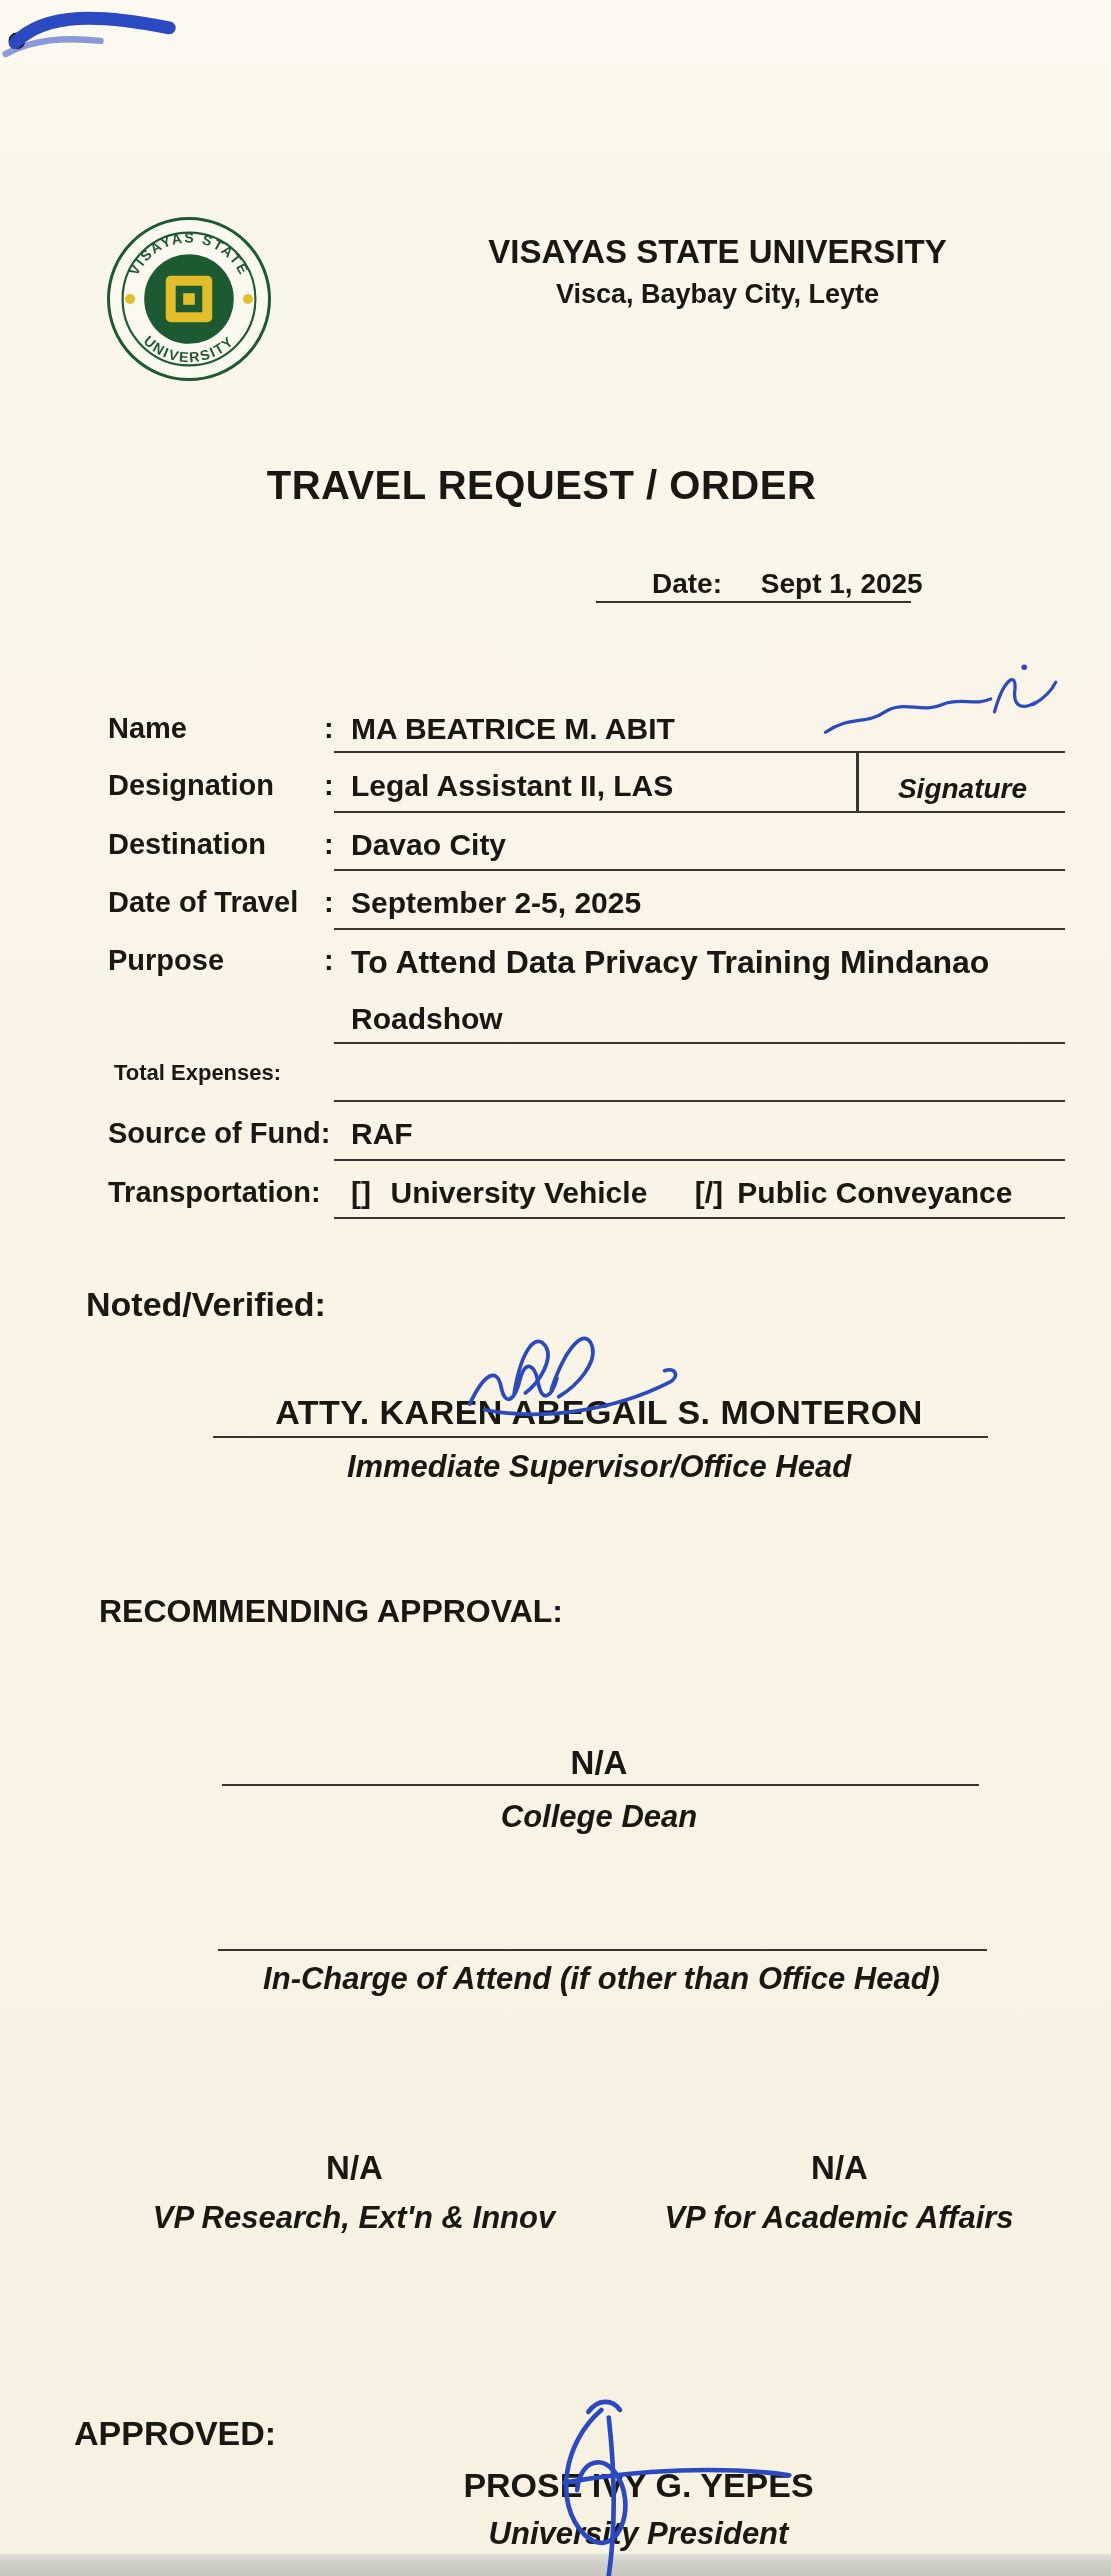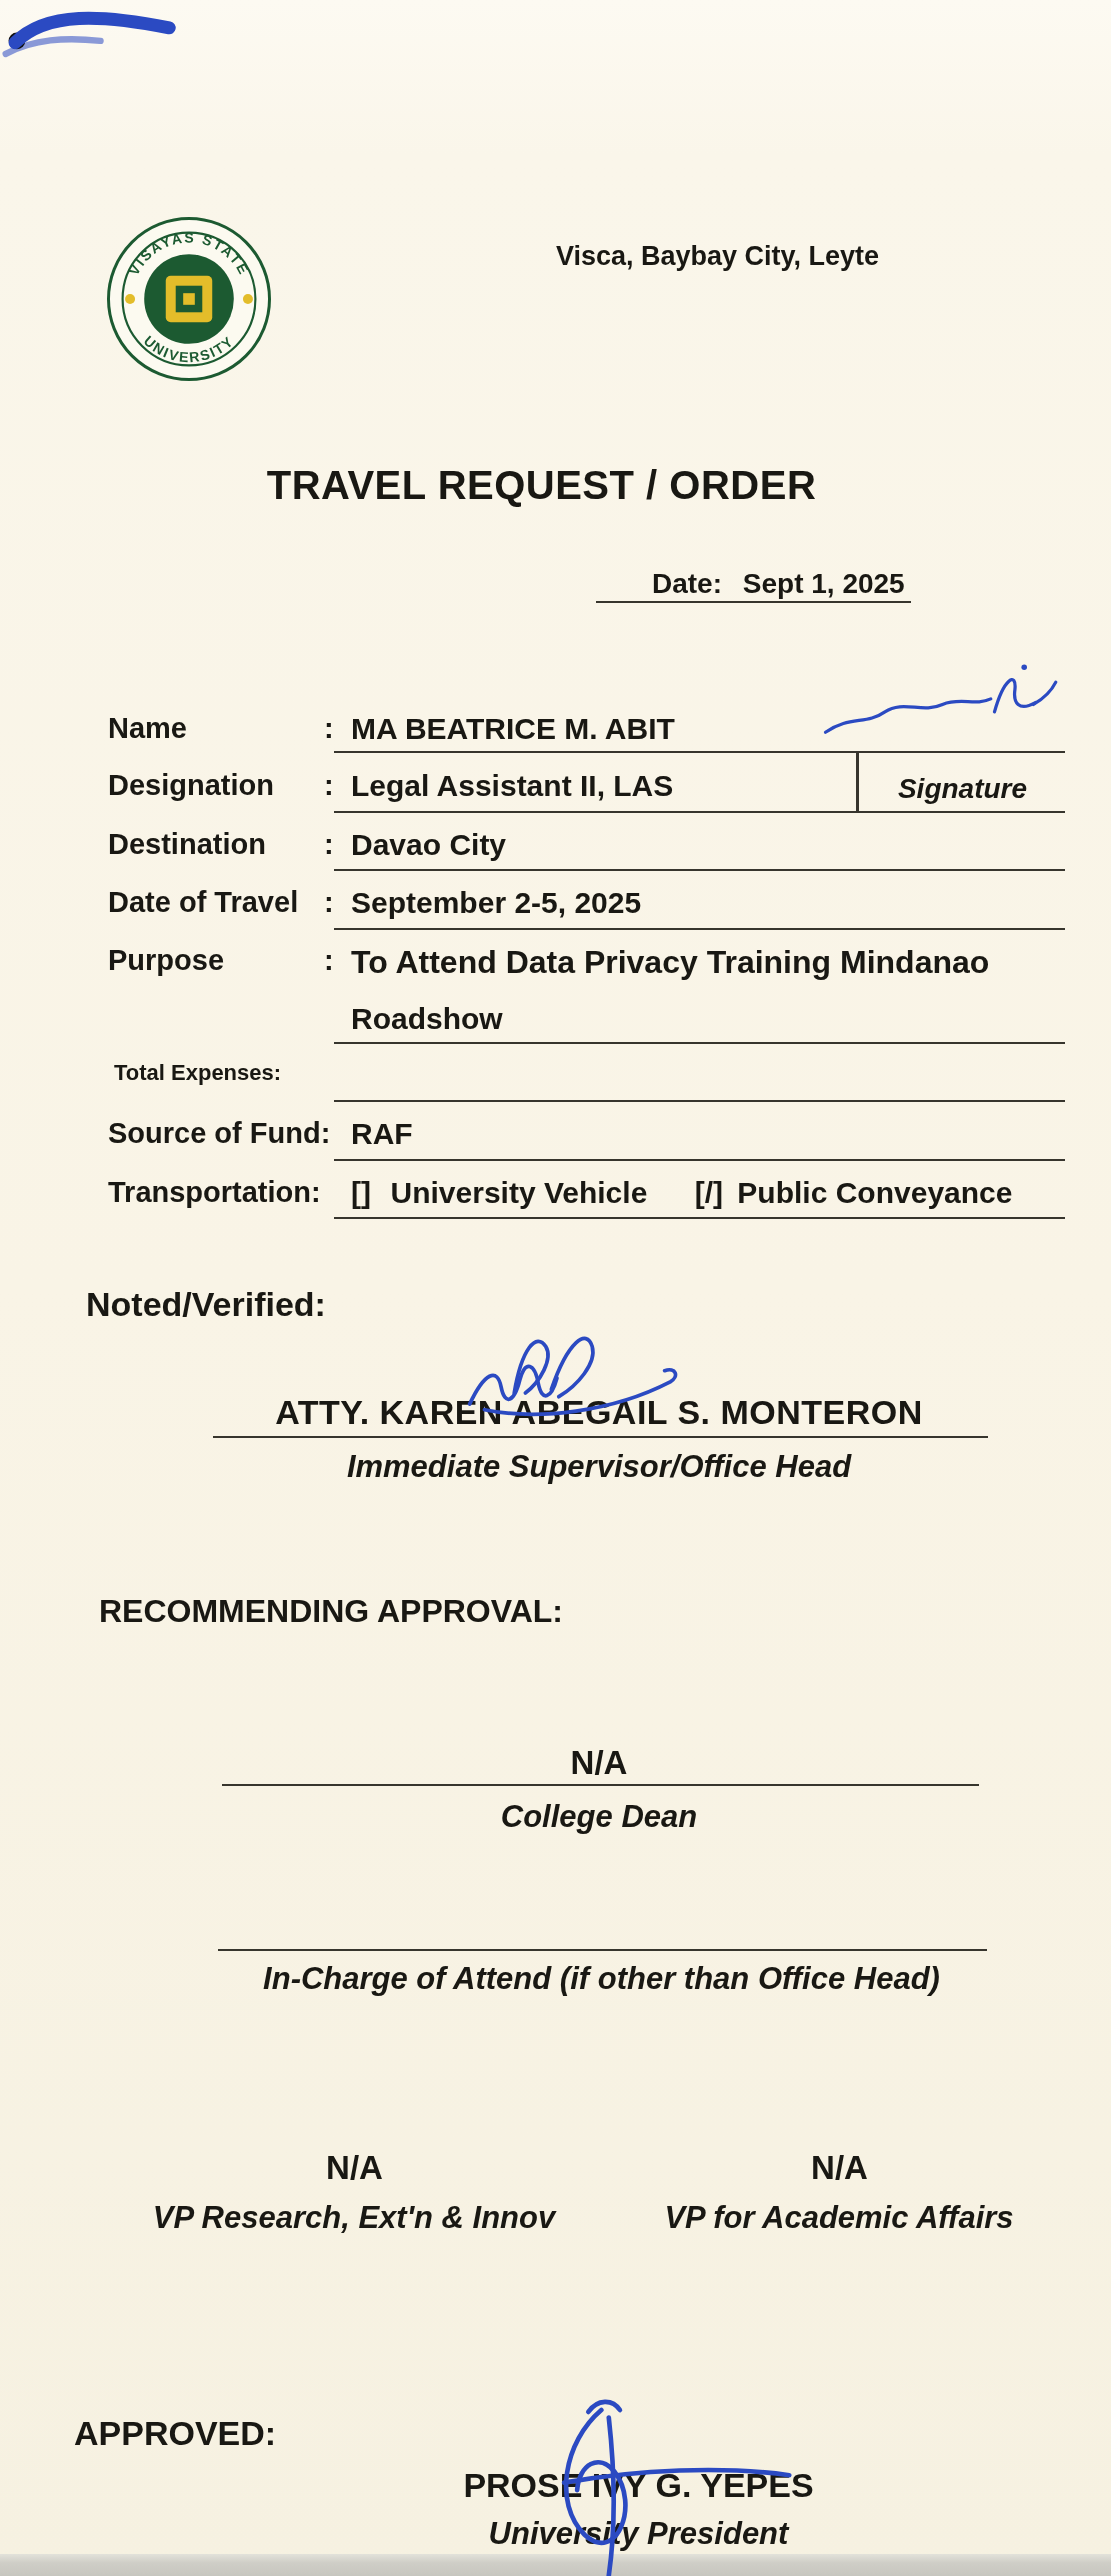--- a/index.html
+++ b/index.html
@@ -46,28 +46,29 @@
     </text>
     <circle cx="14.5" cy="50" r="3" fill="#e3bd2a"></circle>
     <circle cx="85.5" cy="50" r="3" fill="#e3bd2a"></circle>
     <circle cx="50" cy="50" r="27" fill="#1c5a31"></circle>
     <rect x="36" y="36" width="28" height="28" rx="3" fill="#e3bd2a"></rect>
     <rect x="42" y="42" width="16" height="16" fill="#1c5a31"></rect>
     <rect x="46.5" y="46.5" width="7" height="7" fill="#e3bd2a"></rect>
   </svg>
 
   <div class="txt ctr" style="left:373px;top:233px;width:689px">
+    <div class="b" style="font-size:33px">VISAYAS STATE UNIVERSITY</div>
     <div style="font-size:27px;font-weight:600;margin-top:8px">Visca, Baybay City, Leyte</div>
   </div>
 
   <div class="txt ctr b" style="left:169px;top:462px;width:745px;font-size:40px;letter-spacing:0.5px">TRAVEL REQUEST / ORDER</div>
 
   <div class="txt b" style="left:652px;top:568px;font-size:28px">
     <span>Date:</span>
-    <span style="margin-left:13px">Sept 1, 2025</span>
+    <span style="margin-left:31px">Sept 1, 2025</span>
   </div>
   <div class="uline" style="left:596px;top:601px;width:315px"></div>
 
   <div class="txt b" style="left:108px;top:712px;font-size:29px">Name</div>
   <div class="txt b" style="left:324px;top:712px;font-size:29px">:</div>
   <div class="txt b" style="left:351px;top:712px;font-size:30px">MA BEATRICE M. ABIT</div>
   <div class="uline" style="left:334px;top:751px;width:731px"></div>
   <svg class="sig" style="left:812px;top:658px;width:261px;height:104px" viewBox="0 0 280 112">
     <path d="M 14,80 C 40,62 58,72 78,58 C 98,45 118,60 140,50 C 160,42 175,52 192,44" stroke-width="3.5"></path>
     <path d="M 196,58 C 206,22 220,14 218,34 C 216,48 222,58 240,48" stroke-width="3.5"></path>

